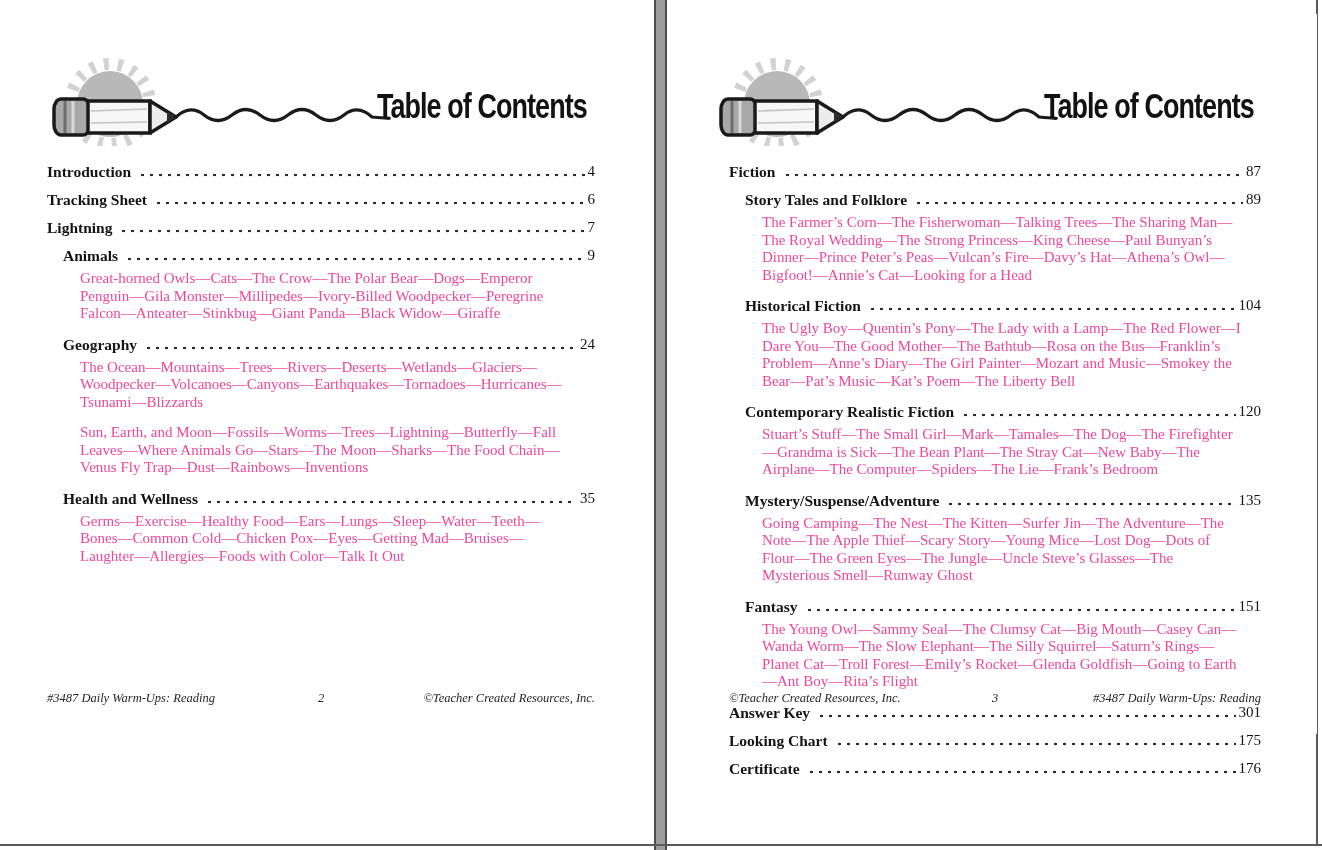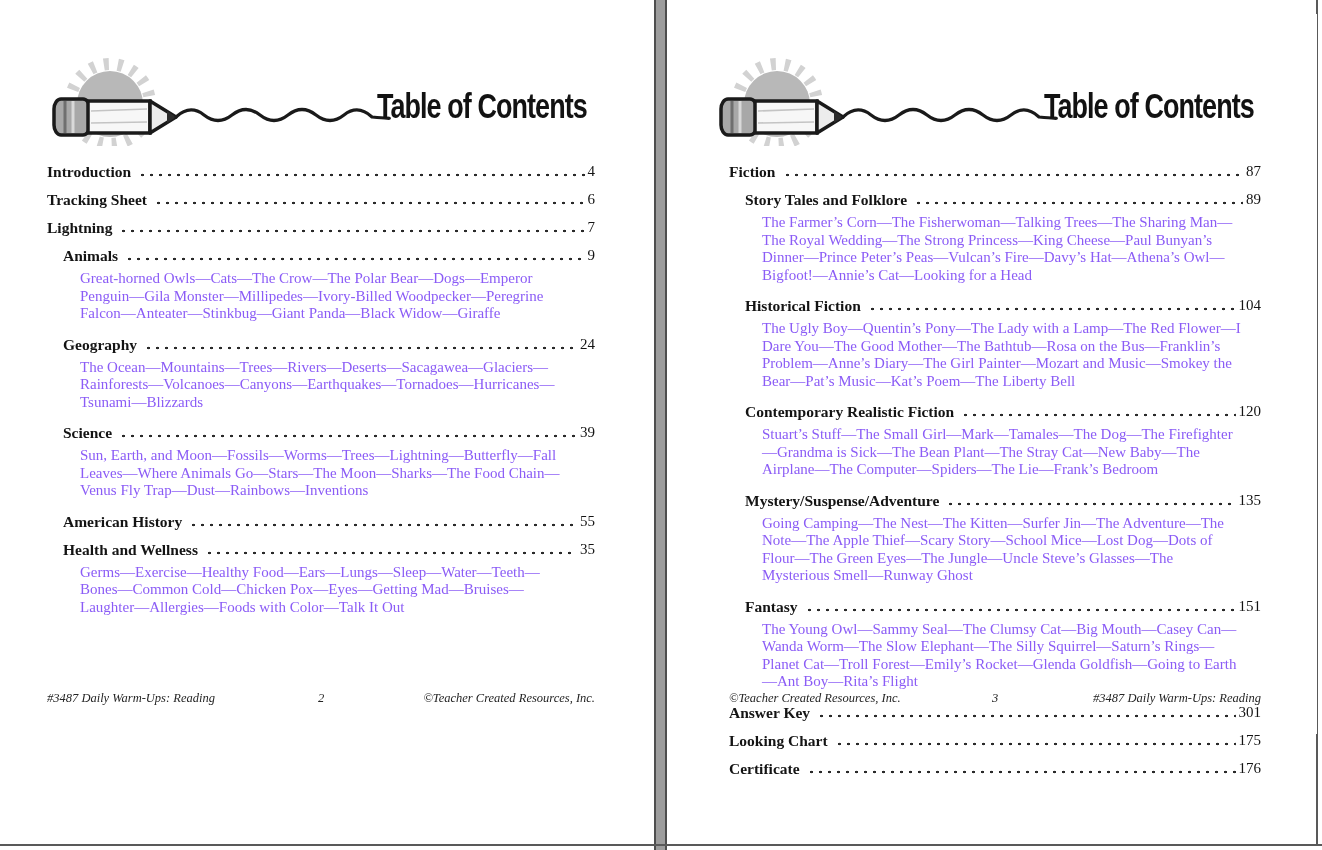--- a/index.html
+++ b/index.html
@@ -71,21 +71,21 @@
     background-position:0 50%;
     background-repeat:repeat-x;
   }
   .toc-page { font-size:15px; color:#141414; white-space:nowrap; }
 
   .toc-topics {
     margin:6px 0 13px 17px;
     max-width:482px;
     font-size:15px;
     line-height:17.5px;
-    color:#8b5cf6;
+    color:#ec4899;
   }
   .toc-entry.level-1 .toc-topics { margin-left:17px; }
 
   
   .page-footer {
     position:absolute; bottom:28px; left:0; right:0;
     display:flex; align-items:baseline;
     font-style:italic; font-size:12.5px; color:#242424;gap:24px;
   }
   .page-left  .page-footer { padding:0 59px 0 47px; }
@@ -159,38 +159,28 @@
     </div>
     <p class="toc-topics">Great-horned Owls—Cats—The Crow—The Polar Bear—Dogs—Emperor Penguin—Gila Monster—Millipedes—Ivory-Billed Woodpecker—Peregrine Falcon—Anteater—Stinkbug—Giant Panda—Black Widow—Giraffe</p>
   </div>
 
   <div class="toc-entry level-1">
     <div class="toc-row">
       <span class="toc-label">Geography</span>
       <span class="toc-leader"></span>
       <span class="toc-page">24</span>
     </div>
-    <p class="toc-topics">The Ocean—Mountains—Trees—Rivers—Deserts—Sacagawea—Glaciers—Rainforests—Volcanoes—Canyons—Earthquakes—Tornadoes—Hurricanes—Tsunami—Blizzards</p>
-  </div>
-
-  <div class="toc-entry level-1">
-    <div class="toc-row">
-      <span class="toc-label">Science</span>
-      <span class="toc-leader"></span>
-      <span class="toc-page">39</span>
-    </div>
+    <p class="toc-topics">The Ocean—Mountains—Trees—Rivers—Deserts—Wetlands—Glaciers—Woodpecker—Volcanoes—Canyons—Earthquakes—Tornadoes—Hurricanes—Tsunami—Blizzards</p>
+  </div>
+
+  <div class="toc-entry level-1">
     <p class="toc-topics">Sun, Earth, and Moon—Fossils—Worms—Trees—Lightning—Butterfly—Fall Leaves—Where Animals Go—Stars—The Moon—Sharks—The Food Chain—Venus Fly Trap—Dust—Rainbows—Inventions</p>
   </div>
 
   <div class="toc-entry level-1">
-    <div class="toc-row">
-      <span class="toc-label">American History</span>
-      <span class="toc-leader"></span>
-      <span class="toc-page">55</span>
-    </div>
   </div>
 
   <div class="toc-entry level-1">
     <div class="toc-row">
       <span class="toc-label">Health and Wellness</span>
       <span class="toc-leader"></span>
       <span class="toc-page">35</span>
     </div>
     <p class="toc-topics">Germs—Exercise—Healthy Food—Ears—Lungs—Sleep—Water—Teeth—Bones—Common Cold—Chicken Pox—Eyes—Getting Mad—Bruises—Laughter—Allergies—Foods with Color—Talk It Out</p>
   </div>
@@ -266,21 +256,21 @@
     </div>
     <p class="toc-topics">Stuart’s Stuff—The Small Girl—Mark—Tamales—The Dog—The Firefighter—Grandma is Sick—The Bean Plant—The Stray Cat—New Baby—The Airplane—The Computer—Spiders—The Lie—Frank’s Bedroom</p>
   </div>
 
   <div class="toc-entry level-1">
     <div class="toc-row">
       <span class="toc-label">Mystery/Suspense/Adventure</span>
       <span class="toc-leader"></span>
       <span class="toc-page">135</span>
     </div>
-    <p class="toc-topics">Going Camping—The Nest—The Kitten—Surfer Jin—The Adventure—The Note—The Apple Thief—Scary Story—School Mice—Lost Dog—Dots of Flour—The Green Eyes—The Jungle—Uncle Steve’s Glasses—The Mysterious Smell—Runway Ghost</p>
+    <p class="toc-topics">Going Camping—The Nest—The Kitten—Surfer Jin—The Adventure—The Note—The Apple Thief—Scary Story—Young Mice—Lost Dog—Dots of Flour—The Green Eyes—The Jungle—Uncle Steve’s Glasses—The Mysterious Smell—Runway Ghost</p>
   </div>
 
   <div class="toc-entry level-1">
     <div class="toc-row">
       <span class="toc-label">Fantasy</span>
       <span class="toc-leader"></span>
       <span class="toc-page">151</span>
     </div>
     <p class="toc-topics">The Young Owl—Sammy Seal—The Clumsy Cat—Big Mouth—Casey Can—Wanda Worm—The Slow Elephant—The Silly Squirrel—Saturn’s Rings—Planet Cat—Troll Forest—Emily’s Rocket—Glenda Goldfish—Going to Earth—Ant Boy—Rita’s Flight</p>
   </div>

